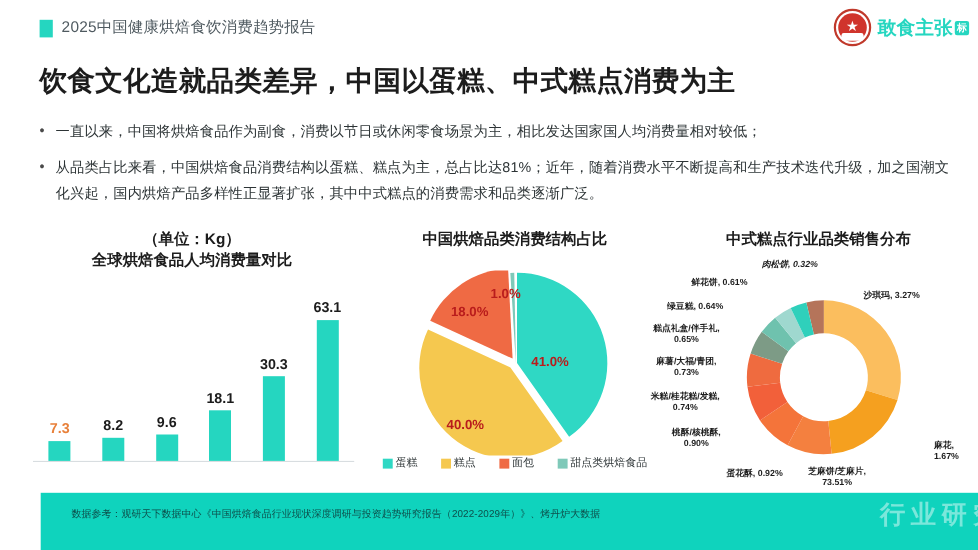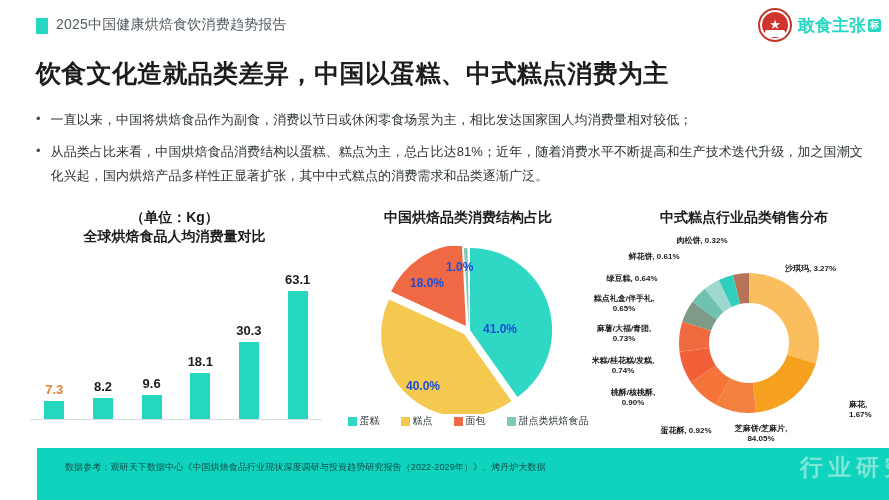--- a/index.html
+++ b/index.html
@@ -85,21 +85,21 @@
   .bar-labels {
     position: absolute; left: 18px; top: 214px; width: 292px;
     display: flex; justify-content: space-around;
   }
   .bar-labels span { width: 48px; text-align: center; font-size: 10.5px; color: #3b4246; }
 
   
   .panel-pie { left: 337px; top: 208px; width: 262px; height: 240px; }
   .pie-wrap { position: absolute; left: 31px; top: 46px; width: 200px; height: 152px; }
   .pie-svg { position: absolute; left: 0; top: -8px; }
-  .pie-label { position: absolute; font-size: 12px; font-weight: bold; color: #1d4ed8; white-space: nowrap; }
+  .pie-label { position: absolute; font-size: 12px; font-weight: bold; color: #b91c1c; white-space: nowrap; }
   .pie-legend {
     position: absolute; left: 0; top: 206px; width: 262px;
     display: flex; justify-content: center; gap: 21px; flex-wrap: nowrap;
   }
   .lg { display: flex; align-items: center; gap: 3px; font-size: 10px; color: #2d3436; white-space: nowrap; }
   .lg i { width: 9px; height: 9px; display: inline-block; }
 
   
   .panel-donut { left: 599px; top: 208px; width: 290px; height: 250px; }
   .donut-wrap { position: absolute; left: 0; top: 30px; width: 290px; height: 210px; }
@@ -253,21 +253,21 @@
 
           <path d="M -66.6 -21.6 A 70 70 0 0 1 -56.5 -41.3 L -32.3 -23.6 A 40 40 0 0 0 -38.0 -12.3 Z" fill="#7d9b86"></path>
 
           <path d="M -56.5 -41.3 A 70 70 0 0 1 -44.3 -54.2 L -25.3 -31.0 A 40 40 0 0 0 -32.3 -23.6 Z" fill="#6fc2ae"></path>
 
           <path d="M -44.3 -54.2 A 70 70 0 0 1 -30.2 -63.1 L -17.3 -36.1 A 40 40 0 0 0 -25.3 -31.0 Z" fill="#9fd8cf"></path>
 
           <path d="M -30.2 -63.1 A 70 70 0 0 1 -16.0 -68.1 L -9.1 -38.9 A 40 40 0 0 0 -17.3 -36.1 Z" fill="#2fd0bb"></path>
         </g>
       </svg>
-      <span class="d-label c" style="left:68px; top:-2px; width:70px;">肉松饼, 0.32%</span>
+      <span class="d-label c" style="left:84px; top:-2px; width:70px;font-style:italic;">肉松饼, 0.32%</span>
       <span class="d-label c" style="left:22px; top:14px; width:66px;">鲜花饼, 0.61%</span>
       <span class="d-label c" style="left:0px; top:36px; width:66px;">绿豆糕, 0.64%</span>
       <span class="d-label c" style="left:-14px; top:56px; width:78px;">
         <span>糕点礼盒/伴手礼,</span><br>
         <span>0.65%</span>
       </span>
       <span class="d-label c" style="left:-14px; top:86px; width:78px;">
         <span>麻薯/大福/青团,</span><br>
         <span>0.73%</span>
       </span>
@@ -275,21 +275,21 @@
         <span>米糕/桂花糕/发糕,</span><br>
         <span>0.74%</span>
       </span>
       <span class="d-label c" style="left:-4px; top:150px; width:76px;">
         <span>桃酥/核桃酥,</span><br>
         <span>0.90%</span>
       </span>
       <span class="d-label c" style="left:52px; top:188px; width:70px;">蛋花酥, 0.92%</span>
       <span class="d-label c" style="left:124px; top:186px; width:76px;">
         <span>芝麻饼/芝麻片,</span><br>
-        <span>84.05%</span>
+        <span>73.51%</span>
       </span>
       <span class="d-label" style="left:204px; top:162px;margin-left:46px;">麻花, 1.67%</span>
       <span class="d-label" style="left:186px; top:26px;">沙琪玛, 3.27%</span>
     </div>
     <div class="note">数据时间：2023年12月</div>
   </div>
 
   <div class="footer">
     <div class="footer-txt">数据参考：观研天下数据中心《中国烘焙食品行业现状深度调研与投资趋势研究报告（2022-2029年）》、烤丹炉大数据</div>
     <div class="watermark">行业研究</div>

